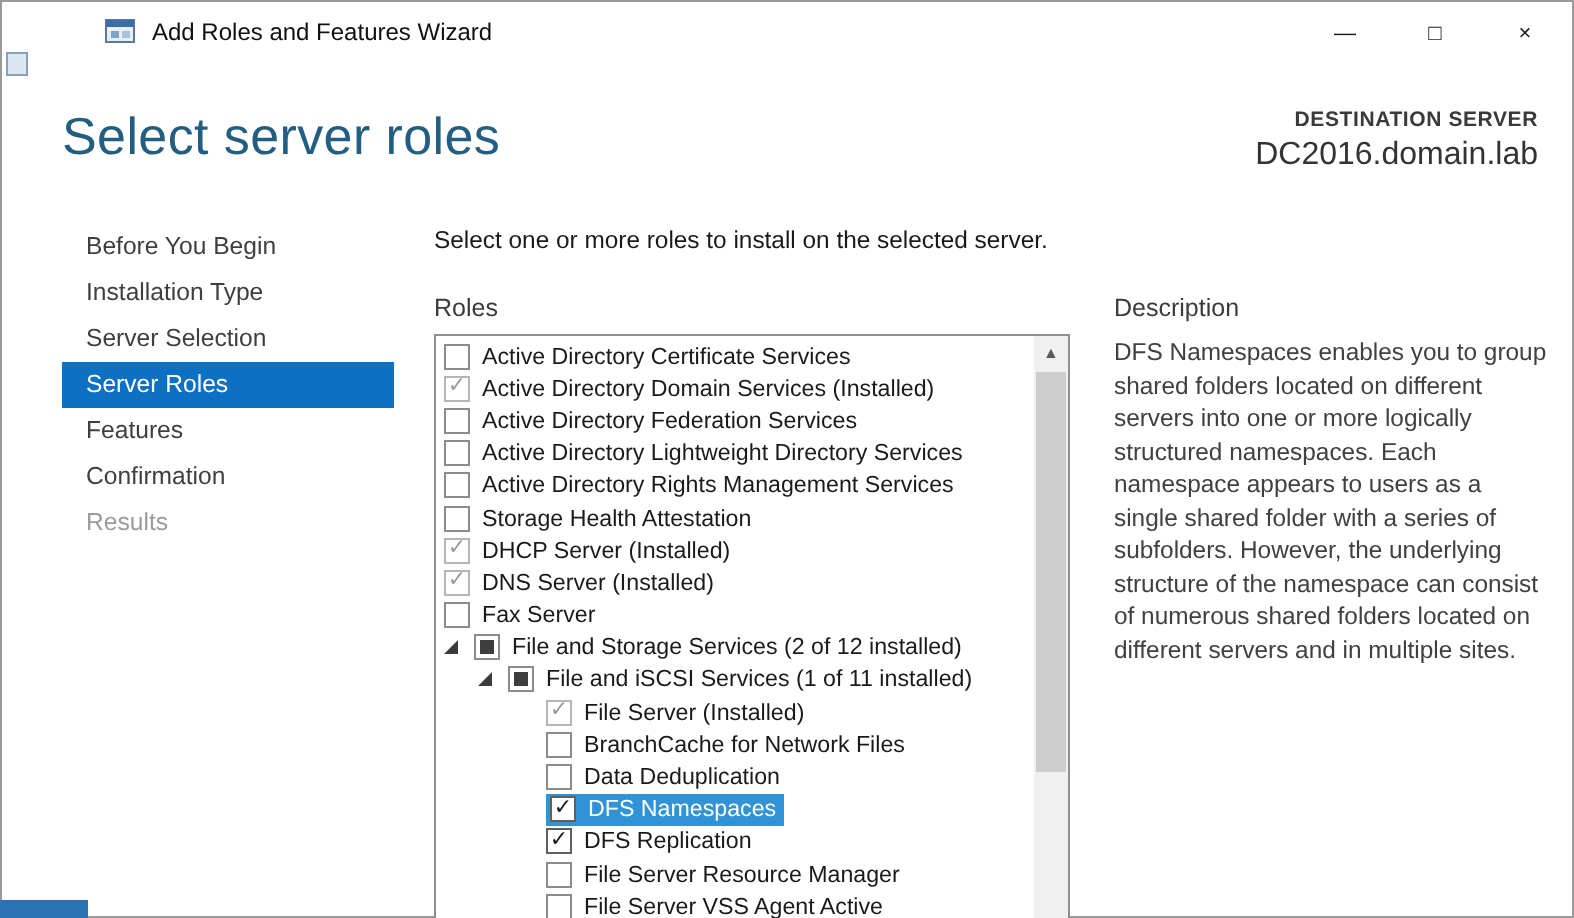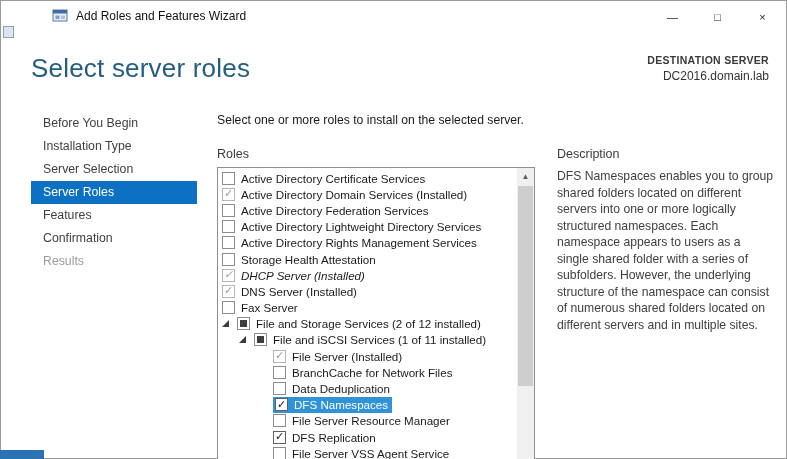--- a/index.html
+++ b/index.html
@@ -17,21 +17,21 @@
           font-size:11px; color:#1a1a1a; cursor:pointer; }
 
   .bg-icon { position:absolute; left:2px; top:25px; width:11px; height:12px;
              background:#dce6f0; border:1px solid #8aa0b8; }
 
   
   .page-title { position:absolute; left:30px; top:52px; font-size:26px; font-weight:normal;
                 color:var(--title-blue,#235e82); letter-spacing:0.2px; }
   .dest { position:absolute; right:17px; top:53px; text-align:right; }
   .dest-label { font-size:10.5px; font-weight:bold; color:#3a3a3a; letter-spacing:0.3px; }
-  .dest-value { font-size:12px; color:#333; margin-top:3px; }
+  .dest-value { font-size:16px; color:#333; margin-top:3px; }
 
   
   .sidebar { position:absolute; left:30px; top:111px; width:166px; }
   .nav-item { height:23px; line-height:23px; padding-left:12px; font-size:12.3px;
               color:#3f3f3f; cursor:pointer; white-space:nowrap; }
   .nav-item.selected { background:var(--accent,#0c71c3); color:#fff; }
   .nav-item.disabled { color:#9b9b9b; cursor:default; }
 
   
   .instruction { position:absolute; left:216px; top:112px; font-size:12.2px; color:#1a1a1a; }
@@ -132,21 +132,21 @@
           <span class="role-label">Active Directory Lightweight Directory Services</span>
         </div>
         <div class="role-row" style="padding-left: 4px; text-align: center;">
           <span class="checkbox unchecked"></span>
           <span class="role-label">Active Directory Rights Management Services</span>
         </div>
         <div class="role-row" style="padding-left: 4px;">
           <span class="checkbox unchecked"></span>
           <span class="role-label">Storage Health Attestation</span>
         </div>
-        <div class="role-row" style="padding-left: 4px; font-style: italic;">
+        <div class="role-row" style="padding-left: 4px;">
           <span class="checkbox installed"></span>
           <span class="role-label">DHCP Server (Installed)</span>
         </div>
         <div class="role-row" style="padding-left: 4px;">
           <span class="checkbox installed"></span>
           <span class="role-label">DNS Server (Installed)</span>
         </div>
         <div class="role-row" style="padding-left: 4px;">
           <span class="checkbox unchecked"></span>
           <span class="role-label">Fax Server</span>
@@ -173,30 +173,30 @@
           <span class="checkbox unchecked"></span>
           <span class="role-label">Data Deduplication</span>
         </div>
         <div class="role-row" style="padding-left: 55px;">
           <span class="sel-wrap">
             <span class="checkbox checked"></span>
             <span class="role-label">DFS Namespaces</span>
           </span>
         </div>
         <div class="role-row" style="padding-left: 55px;">
-          <span class="checkbox unchecked"></span>
-          <span class="role-label">File Server Resource Manager</span>
-        </div>
-        <div class="role-row" style="padding-left: 55px;">
           <span class="checkbox checked"></span>
           <span class="role-label">DFS Replication</span>
         </div>
         <div class="role-row" style="padding-left: 55px;">
           <span class="checkbox unchecked"></span>
-          <span class="role-label">File Server VSS Agent Service</span>
+          <span class="role-label">File Server Resource Manager</span>
+        </div>
+        <div class="role-row" style="padding-left: 55px;">
+          <span class="checkbox unchecked"></span>
+          <span class="role-label">File Server VSS Agent Active</span>
         </div>
       </div>
     <div class="scrollbar">
       <div class="scroll-up">▲</div>
       <div class="scroll-thumb"></div>
     </div>
   </div>
 
   <div class="desc-text">DFS Namespaces enables you to group shared folders located on different servers into one or more logically structured namespaces. Each namespace appears to users as a single shared folder with a series of subfolders. However, the underlying structure of the namespace can consist of numerous shared folders located on different servers and in multiple sites.</div>
 

